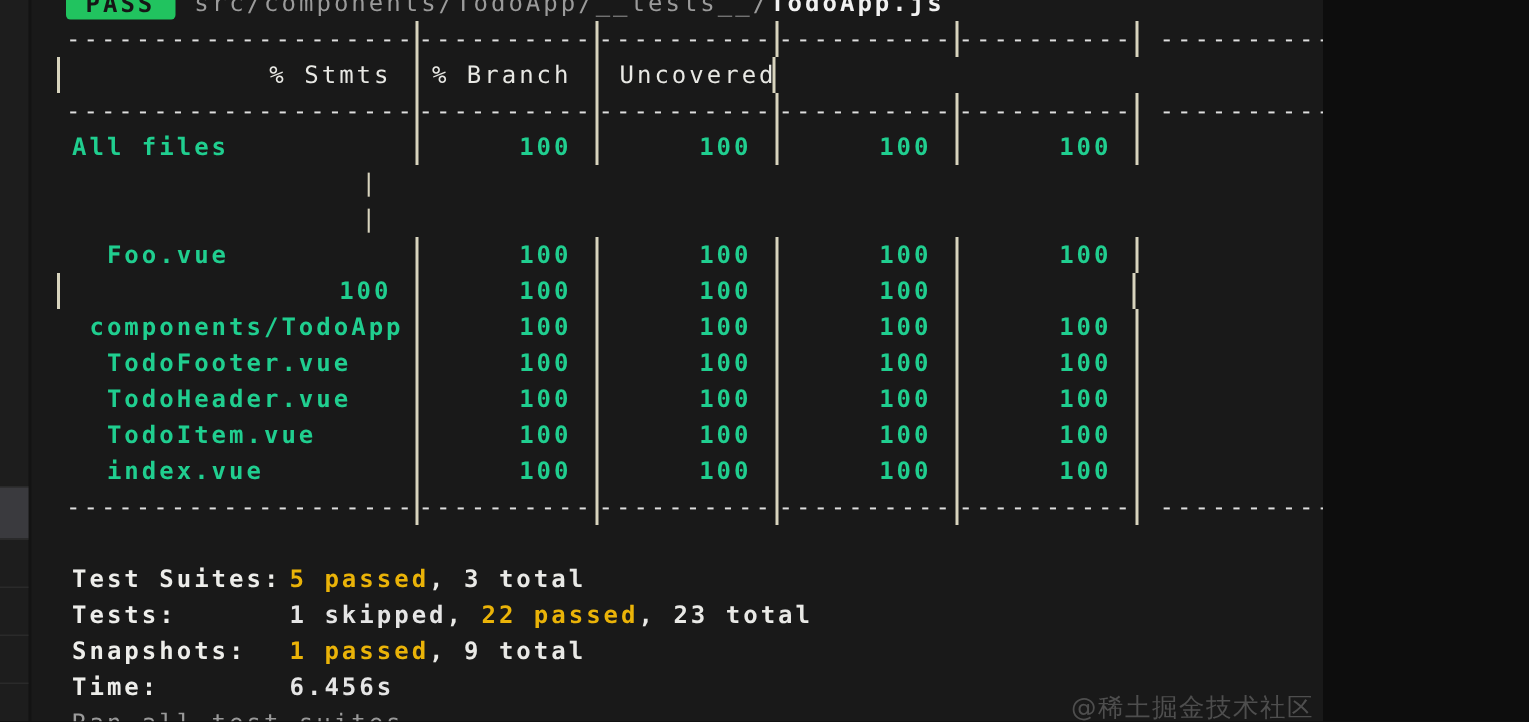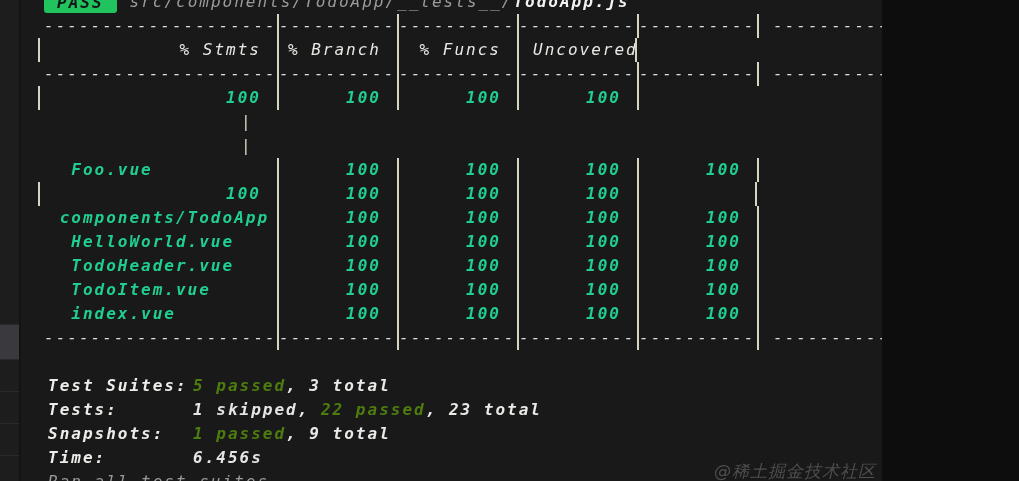--- a/index.html
+++ b/index.html
@@ -1,20 +1,20 @@
 <!DOCTYPE html>
 <html><head>
 <meta charset="utf-8">
 <style>
   html,body { margin:0; padding:0; background:#0d0d0d; }
   .screen {
     position:relative; width:882px; height:481px; overflow:hidden;
     background:#191919;
     font-family:"DejaVu Sans Mono","Liberation Mono",monospace;
-    font-size:16px; letter-spacing:2px; color:#e8e8e4;font-style:italic;
+    font-size:16px; letter-spacing:2px; color:#e8e8e4;
   }
   
   .side-strip {
     position:absolute; left:0; top:0; bottom:0; width:19px;
     background:#1d1d1d; border-right:2px solid #131313; z-index:3;
   }
   .strip-highlight { position:absolute; left:0; top:325px; width:19px; height:34px; background:#3a3a3e; }
   .seam { position:absolute; left:0; width:19px; height:1px; background:#2a2a2a; }
   .seam.s1{top:324px}.seam.s2{top:359px}.seam.s3{top:391px}.seam.s4{top:423px}.seam.s5{top:455px}
 
@@ -42,21 +42,21 @@
   .trow.no-end .c.u { border-right:none; border-left-color:#d8d4be; }
   .dash-row .c { color:#dedede; }
   .dash-row .c.f { padding-left:6px; }
   .header-row .c { color:#e8e8e4; }
   .data-row .c { color:#20ce8f; font-weight:bold; }
   .stray { padding-left:203px; color:#d8d4be; }
 
   
   .srow { height:24px; line-height:24px; padding-left:10px; font-weight:bold; white-space:pre; }
   .slabel { display:inline-block; width:145px; color:#ededea; }
-  .g { color:#4d7c0f; }
+  .g { color:#eab308; }
   .y { color:#e5e5e5; }
   .w { color:#e9e9e6; }
   .ran { color:#9a9a9a; padding-left:10px; }
 
   .watermark {
     position:absolute; right:6px; top:460px; z-index:4;
     color:#4e4e4e; letter-spacing:1px;
     font-family:"DejaVu Sans","Liberation Sans",sans-serif; font-size:17px;
   }
 </style>
@@ -83,34 +83,34 @@
       <span class="c n">----------</span>
       <span class="c n">----------</span>
       <span class="c n">----------</span>
       <span class="c n">----------</span>
       <span class="c u">-------------------</span>
     </div>
 
     <div class="trow header-row">
       <span class="c n">% Stmts</span>
       <span class="c n">% Branch</span>
-      <span class="c n">% Funcs</span>
       <span class="c u">Uncovered Line #s</span>
     </div>
 
     <div class="trow dash-row">
       <span class="c f">--------------------</span>
       <span class="c n">----------</span>
       <span class="c n">----------</span>
       <span class="c n">----------</span>
       <span class="c n">----------</span>
       <span class="c u">-------------------</span>
     </div>
 
     <div class="trow data-row no-end">
+      <span class="c f">All files</span>
       <span class="c n">100</span>
       <span class="c n">100</span>
       <span class="c n">100</span>
       <span class="c n">100</span>
       <span class="c u"></span>
     </div>
 
     <div class="row stray"><span>|</span></div>
     <div class="row stray"><span>|</span></div>
 
@@ -136,21 +136,21 @@
         <div class="trow data-row">
           <span class="c f"> components/TodoApp</span>
           <span class="c n">100</span>
           <span class="c n">100</span>
           <span class="c n">100</span>
           <span class="c n">100</span>
           <span class="c u"></span>
         </div>
 
         <div class="trow data-row">
-          <span class="c f">  HelloWorld.vue</span>
+          <span class="c f">  TodoFooter.vue</span>
           <span class="c n">100</span>
           <span class="c n">100</span>
           <span class="c n">100</span>
           <span class="c n">100</span>
           <span class="c u"></span>
         </div>
 
         <div class="trow data-row">
           <span class="c f">  TodoHeader.vue</span>
           <span class="c n">100</span>

